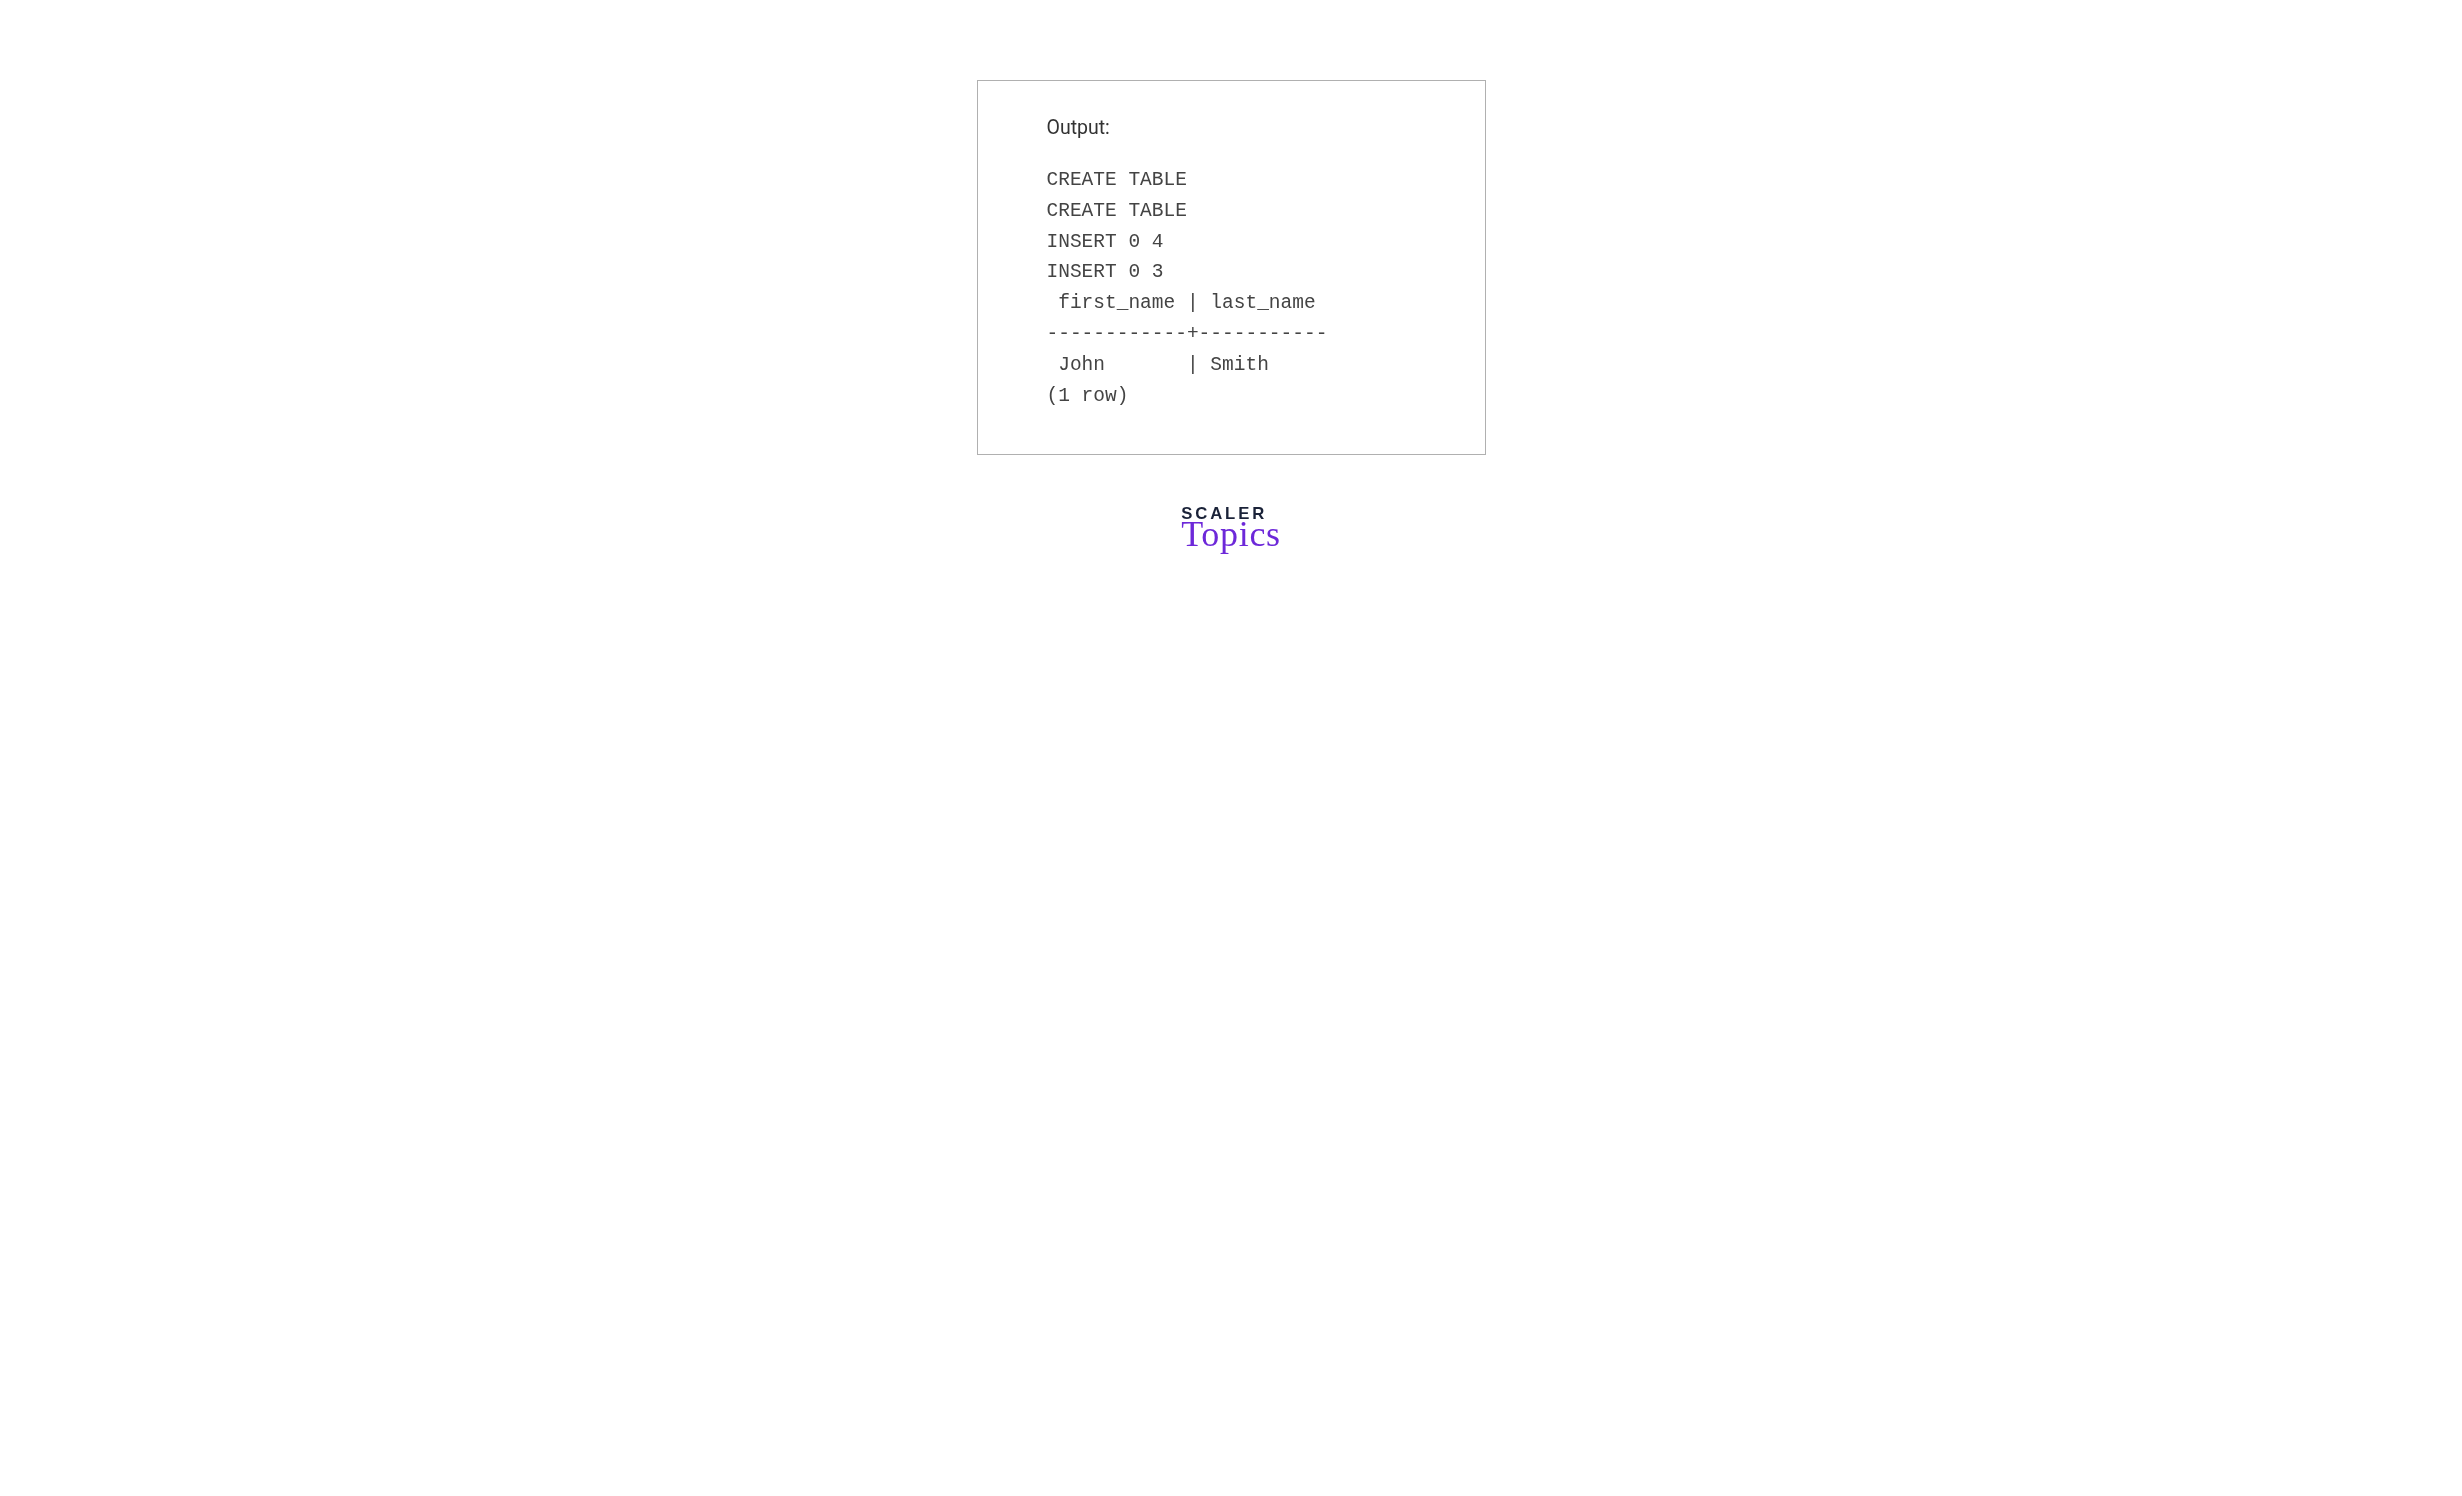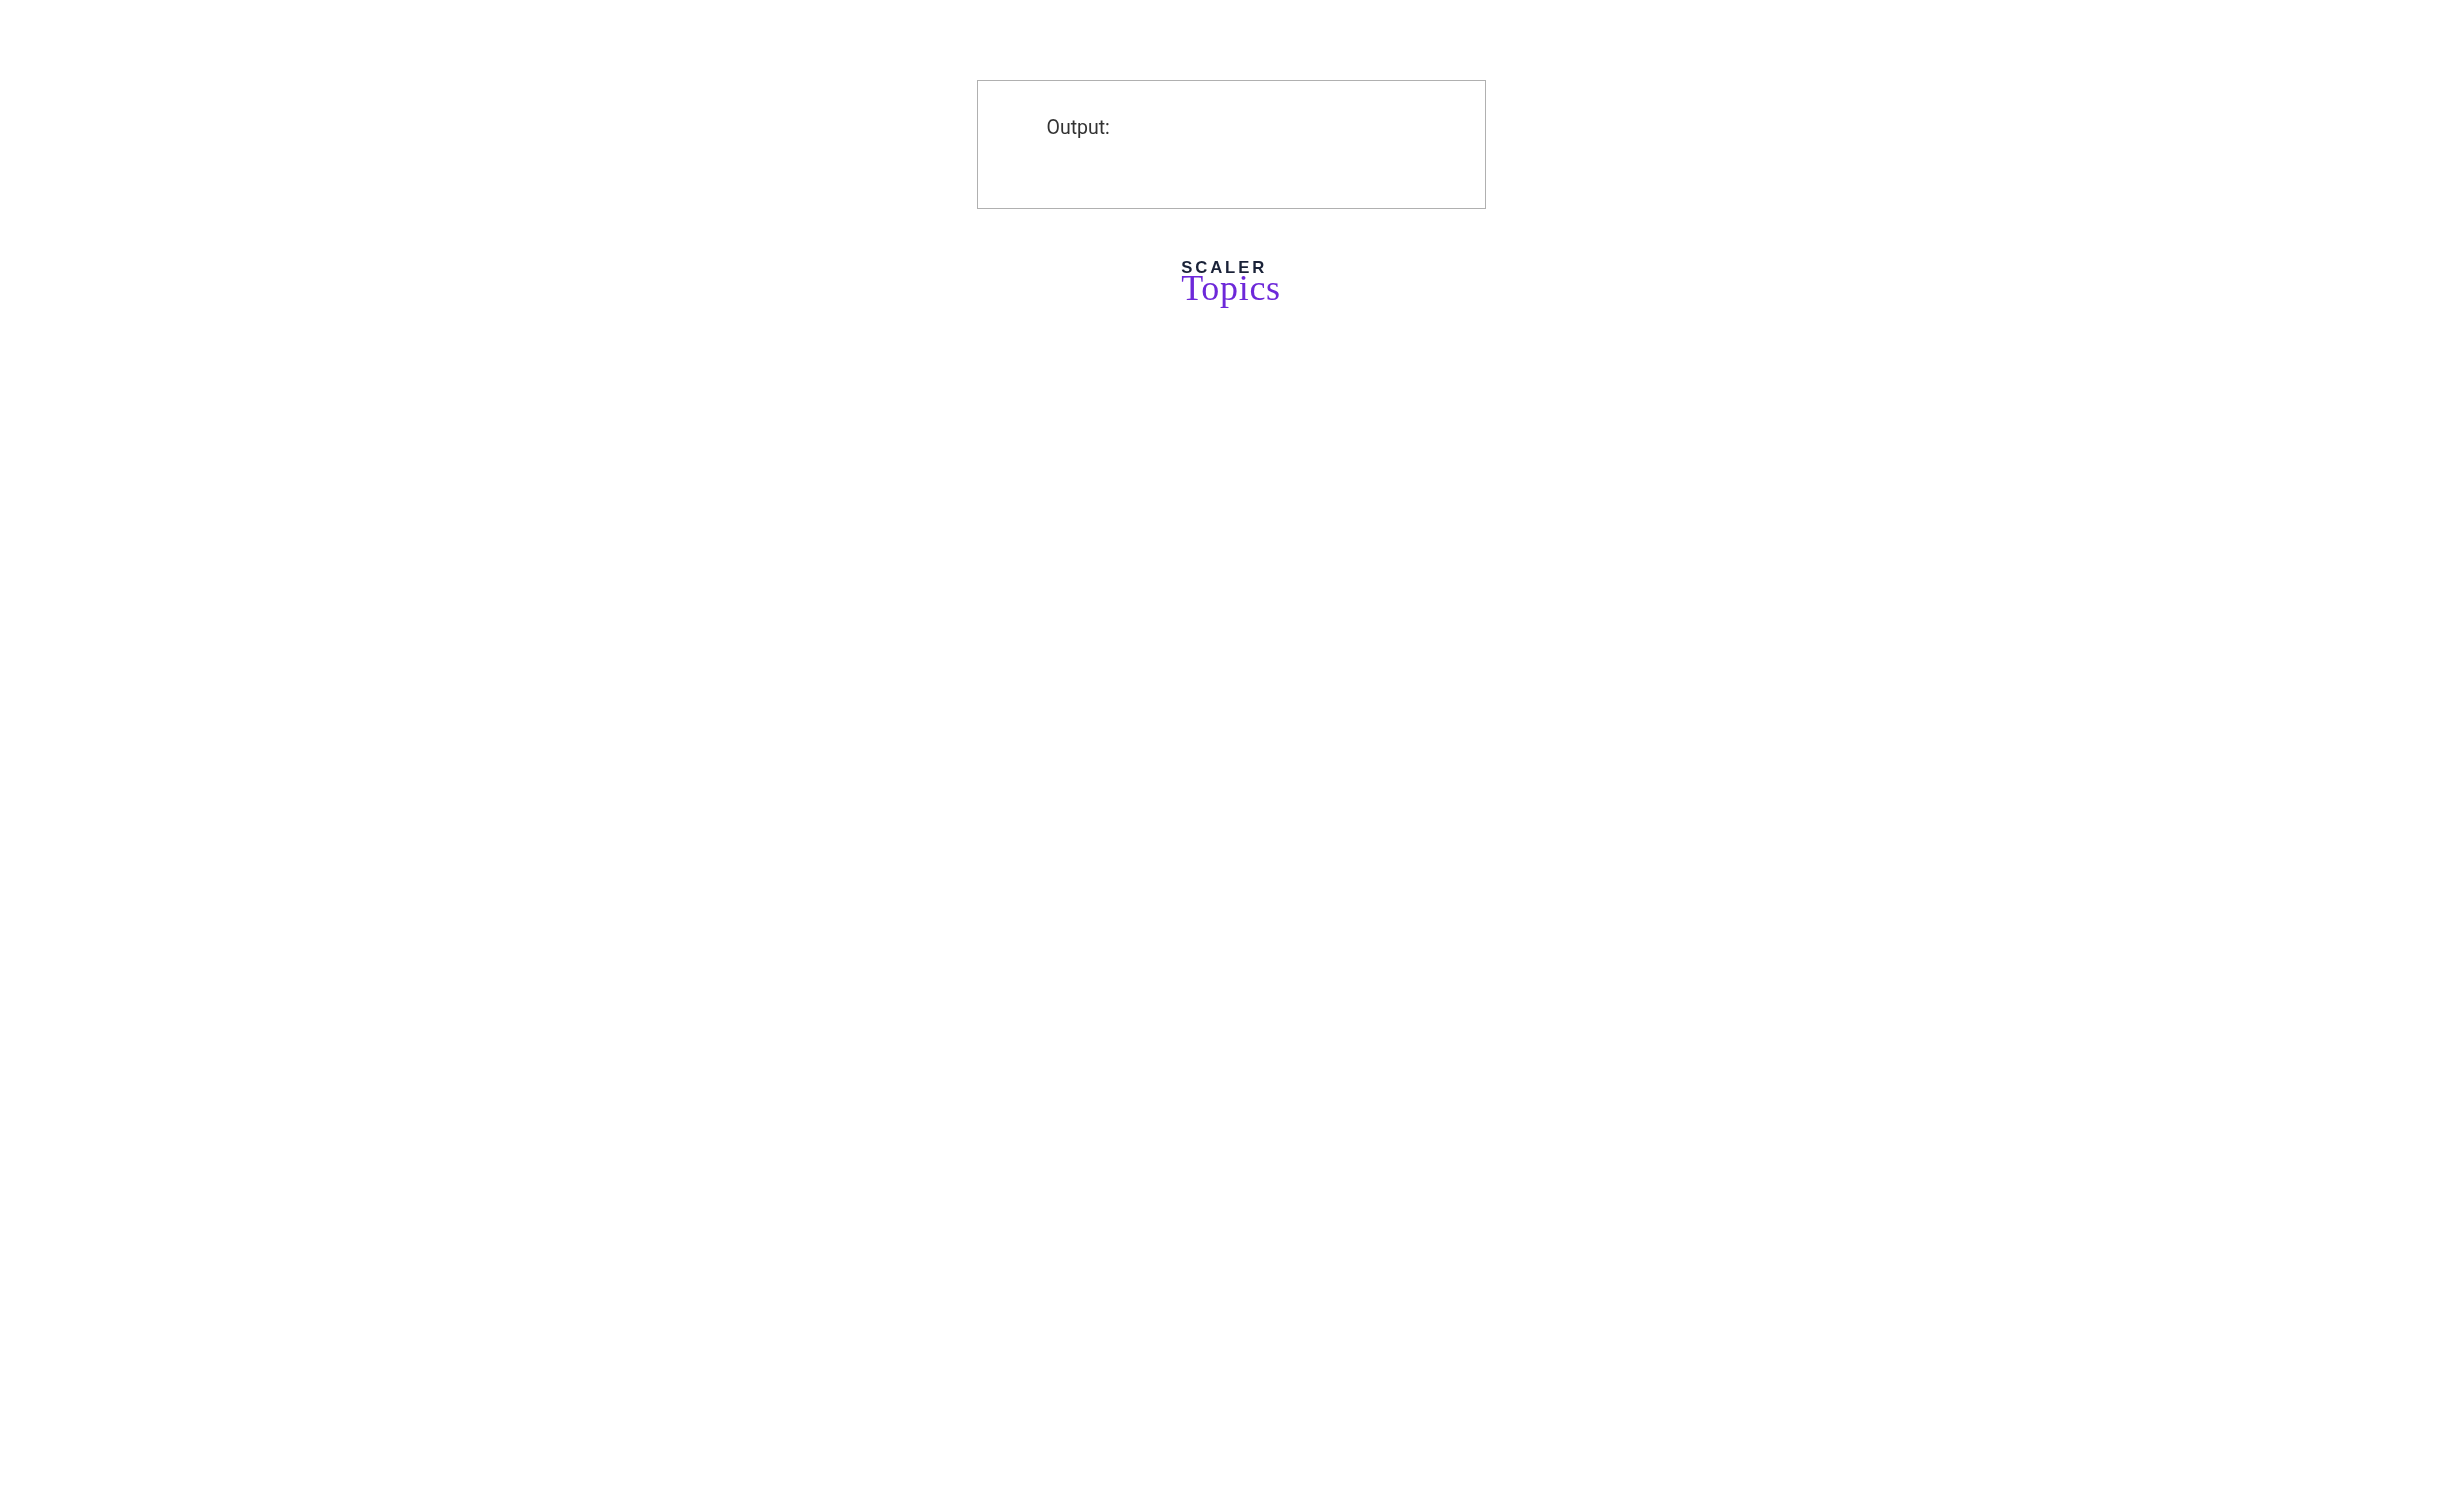--- a/index.html
+++ b/index.html
@@ -64,20 +64,28 @@
     .logo-wrapper {
       position: relative;
       display: inline-block;
     }
   </style>
 </head>
 <body>
 
 <div class="output-container">
   <div class="output-label">Output:</div>
+  <div class="code-block"><span>CREATE TABLE</span>
+<span>CREATE TABLE</span>
+<span>INSERT 0 4</span>
+<span>INSERT 0 3</span>
+<span> first_name | last_name</span>
+<span>------------+-----------</span>
+<span> John       | Smith</span>
+<span>(1 row)</span></div>
 </div>
 
 <div class="logo-container">
   <div class="logo-wrapper">
     <div class="logo-scaler">SCALER</div>
     <div class="logo-topics">Topics</div>
   </div>
 </div>
 
 

